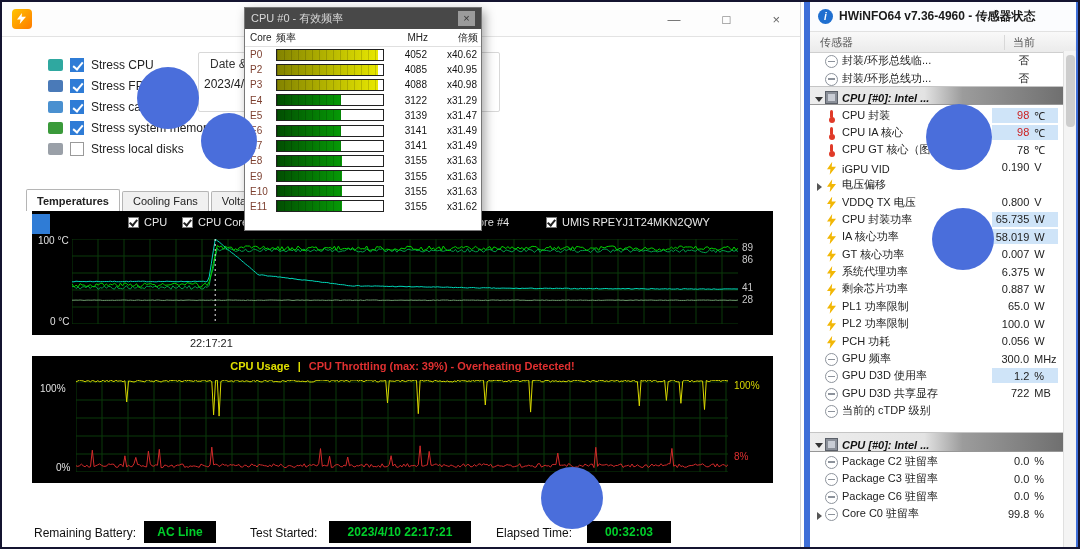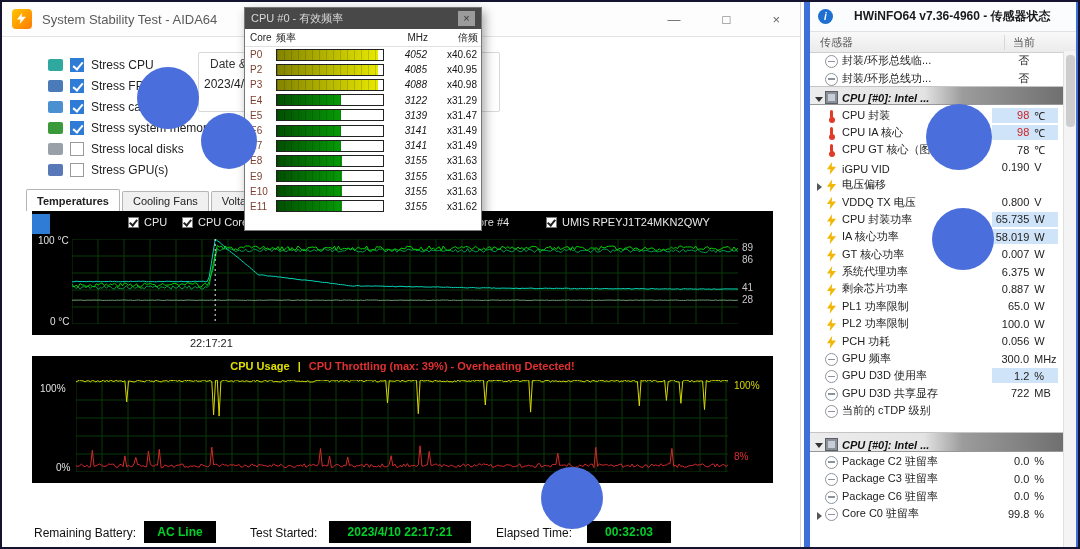--- a/index.html
+++ b/index.html
@@ -61,30 +61,30 @@
   .fc-bar{width:112px;padding-left:2px;}
   .fc-mhz{width:40px;text-align:right;}
   .fc-mult{width:50px;text-align:right;}
   .freq-row{display:flex;align-items:center;height:15.2px;padding-left:5px;font-size:10px;}
   .fr-core{width:24px;color:#7d4030;}
   .bar{width:106px;height:10px;border:1px solid #222;background:#fff;margin:0 3px 0 2px;position:relative;flex:none;}
   .bar i{position:absolute;left:0;top:0;bottom:0;display:block;
          background-image:repeating-linear-gradient(to right,rgba(0,0,0,.15) 0 1px,rgba(0,0,0,0) 1px 7px);}
   .bar.p i{background-color:#e8e800;background-image:linear-gradient(to right,#8f8f0a,#ffff2e),repeating-linear-gradient(to right,rgba(0,0,0,.15) 0 1px,rgba(0,0,0,0) 1px 7px);background-blend-mode:multiply;}
   .bar.e i{background-color:#22bb22;background-image:linear-gradient(to right,#0c6a0c,#2fd22f),repeating-linear-gradient(to right,rgba(0,0,0,.15) 0 1px,rgba(0,0,0,0) 1px 7px);background-blend-mode:multiply;}
-  .fr-mhz{width:40px;text-align:right;color:#151515;font-style:italic;}
+  .fr-mhz{width:40px;text-align:right;color:#151515;}
   .fr-mult{width:50px;text-align:right;color:#151515;}
 
   
   #hwinfo{position:absolute;left:802px;top:0;width:278px;height:549px;background:#fff;
           border-left:6px solid #3f6fd8;border-right:6px solid #3f6fd8;box-sizing:border-box;}
   .hw-titlebar{height:29px;display:flex;align-items:center;padding-left:8px;background:#fbfcfe;border-bottom:1px solid #e2e2e2;}
   .hw-logo{width:15px;height:15px;border-radius:50%;background:#1f6fd0;color:#fff;font-size:10px;font-weight:bold;
            display:flex;align-items:center;justify-content:center;flex:none;font-style:italic;}
-  .hw-title{font-size:12px;font-weight:bold;color:#1a1a1a;margin-left:21px;white-space:nowrap;}
+  .hw-title{font-size:12px;font-weight:bold;color:#1a1a1a;margin-left:6px;white-space:nowrap;}
   .hw-header{height:20px;display:flex;align-items:center;background:linear-gradient(#f9f9f9,#ebebeb);border-bottom:1px solid #cfcfcf;font-size:11px;color:#555;}
   .h-sensor{padding-left:10px;flex:1;}
   .h-current{width:72px;border-left:1px solid #d8d8d8;padding-left:8px;box-sizing:border-box;}
   #hw-rows{position:absolute;top:49px;left:0;right:12px;}
   .hw-row{display:flex;align-items:flex-end;height:17.4px;font-size:11px;color:#222;padding-left:4px;}
   .hw-spacer{height:14px;}
   .arr{width:11px;height:11px;flex:none;position:relative;}
   .arr.right::before{content:"";position:absolute;left:3px;top:1.5px;border:4px solid transparent;border-left:5px solid #555;}
   .arr.down::before{content:"";position:absolute;left:1px;top:3.5px;border:4px solid transparent;border-top:5px solid #333;}
   .ic{width:13px;height:13px;margin-right:4px;position:relative;flex:none;}
@@ -112,21 +112,20 @@
   .dot{position:absolute;border-radius:50%;z-index:500;}
 </style>
 </head>
 <body>
 
 <div id="root">
 
   <div id="aida">
     <div class="aida-titlebar">
       <span class="aida-logo"></span>
-      <span class="aida-title">System Stability Test - AIDA64</span>
       <div class="winbtns">
         <span class="wbtn">—</span>
         <span class="wbtn">□</span>
         <span class="wbtn">×</span>
       </div>
     </div>
 
     <div id="stress-list">
         <div class="stress-item">
           <span class="stress-icon" style="background: rgb(47, 168, 160);"></span>
@@ -145,25 +144,20 @@
         </div>
         <div class="stress-item">
           <span class="stress-icon" style="background: rgb(58, 154, 58);"></span>
           <span class="cb checked"></span>
           <span class="stress-label">Stress system memory</span>
         </div>
         <div class="stress-item">
           <span class="stress-icon" style="background: rgb(154, 160, 168);"></span>
           <span class="cb"></span>
           <span class="stress-label">Stress local disks</span>
-        </div>
-        <div class="stress-item">
-          <span class="stress-icon" style="background: rgb(88, 120, 184);"></span>
-          <span class="cb"></span>
-          <span class="stress-label">Stress GPU(s)</span>
         </div>
       </div>
 
     <div class="dt-group">
       <span class="dt-label">Date &amp; T</span>
       <span class="dt-value">2023/4/1</span>
     </div>
 
     <div id="tabs">
         <div class="tab selected">Temperatures</div>

